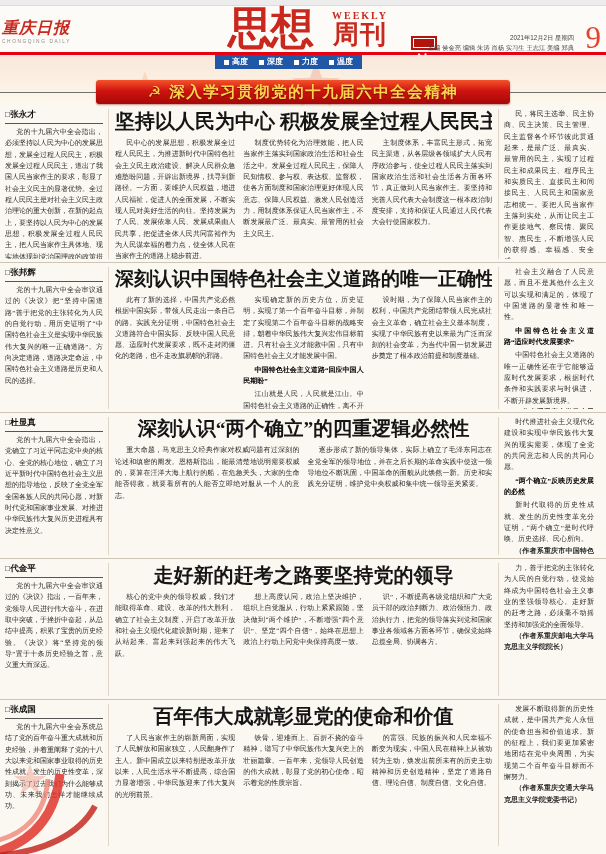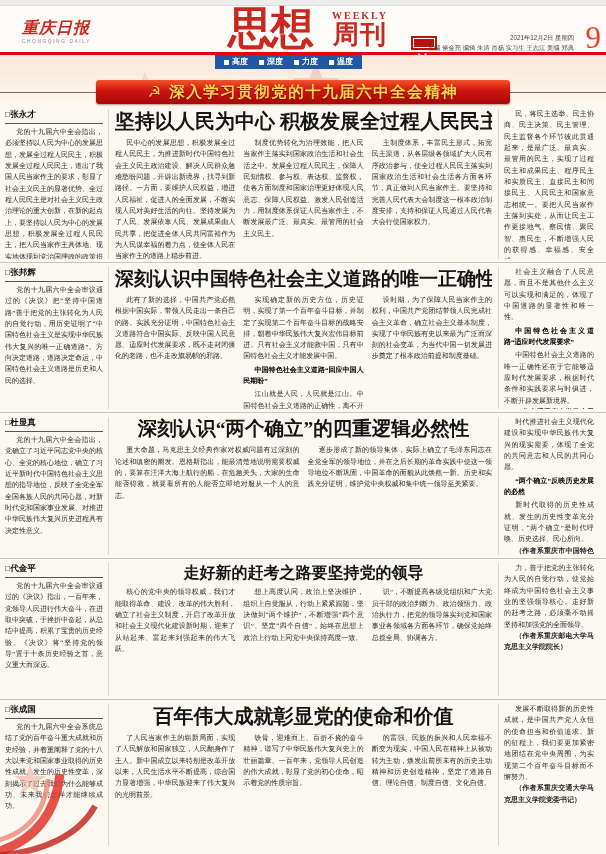--- a/index.html
+++ b/index.html
@@ -9,21 +9,21 @@
     background:#e9e6df;
   }
   #page {
     position:relative; width:606px; height:854px;
     background:#fbf8f2; overflow:hidden;
   }
   
   .topstrip { height:6px; background:#ececec; border-bottom:1px solid #e0ddd6; }
   
   .masthead { position:relative; height:49px; background:#fdfbf7; border-bottom:3px solid #e60012; }
-  .logo { position:absolute; left:22px; top:12px; }
+  .logo { position:absolute; left:2px; top:12px; }
   .logo-cn { font-size:16px; font-weight:700; font-style:italic; color:#c8281e; letter-spacing:1px; }
   .logo-en { font-size:4.8px; color:#8a8a8a; letter-spacing:1.6px; font-family:"Liberation Sans",sans-serif; }
   .weekly-block { position:absolute; left:228px; top:2px; display:flex; align-items:flex-end; gap:20px; }
   .w-big { font-size:44px; line-height:0.95; font-weight:900; color:#c8281e; letter-spacing:-2px; }
   .w-sub { display:flex; flex-direction:column; align-items:center; padding-bottom:2px; }
   .w-en { font-size:10px; font-weight:700; color:#c8281e; letter-spacing:2px; }
   .w-cn { font-size:26px; font-weight:900; color:#c8281e; line-height:1.05; letter-spacing:1px; }
   .badge {
     writing-mode:vertical-rl; text-orientation:upright;
     background:#b5140c; color:#fff; font-size:13px; font-weight:700;
@@ -67,21 +67,21 @@
   .article:nth-of-type(3){ height:146px; }
   .article:nth-of-type(4){ height:141px; }
   .article:nth-of-type(5){ height:149px; border-bottom:none; }
   .side { overflow:hidden; border-right:1px solid #ddd6c8; padding-right:5px; }
   .side-label { font-size:8.5px; font-weight:700; color:#111; border-bottom:1px solid #555; padding-bottom:2px; margin-bottom:3px; }
   .main { display:flex; flex-direction:column; overflow:hidden; }
   .headline { text-align:center; font-weight:900; color:#151515; padding:1px 0 5px 0; line-height:1.15; white-space:nowrap; }
   .article:nth-of-type(1) .headline{ font-size:20px; }
   .article:nth-of-type(2) .headline{ font-size:19px; }
   .article:nth-of-type(3) .headline{ font-size:19.5px; }
-  .article:nth-of-type(4) .headline{ font-size:16px; }
+  .article:nth-of-type(4) .headline{ font-size:20px; }
   .article:nth-of-type(5) .headline{ font-size:20px; }
   .cols { display:flex; gap:8px; flex:1; overflow:hidden; }
   .col { flex:1; overflow:hidden; }
   .rcol { overflow:hidden; border-left:1px solid #ddd6c8; padding-left:5px; }
   .body {
     font-size:7px; line-height:1.62; color:#2b2b2b;
     text-align:justify; text-indent:1.6em;
   }
   .sub { font-weight:700; color:#000; margin:2px 0; }
   .attribution { font-weight:700; }

